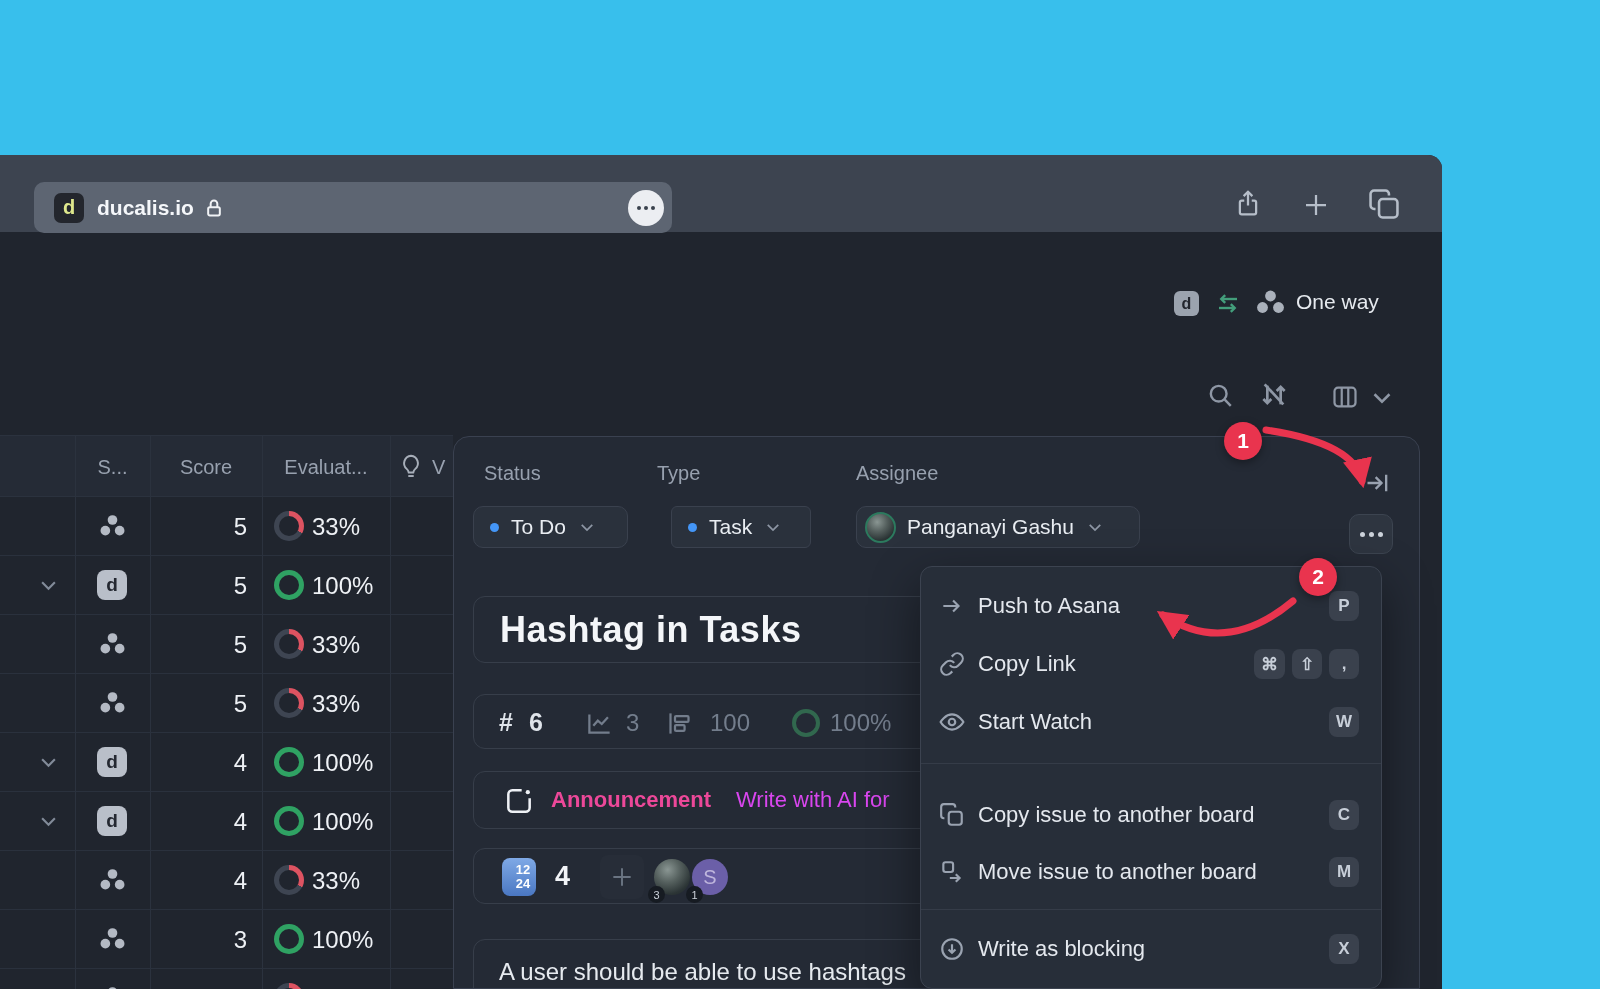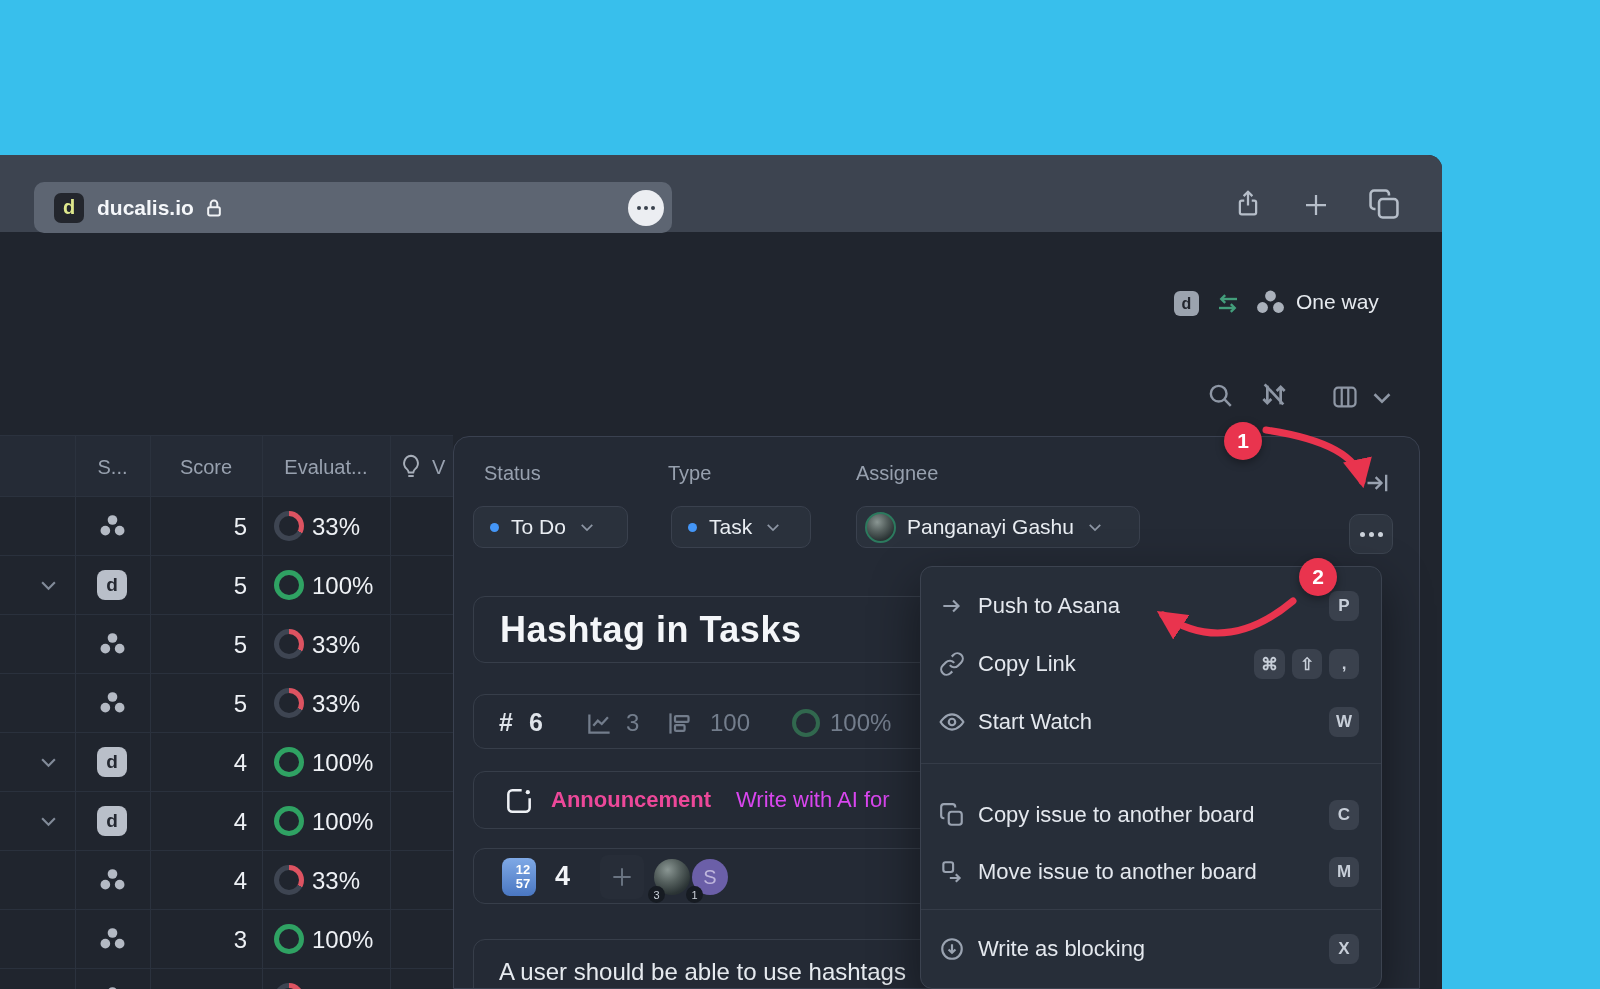--- a/index.html
+++ b/index.html
@@ -269,31 +269,31 @@
           <circle cx="6.8" cy="19" r="5.2"></circle>
           <circle cx="22.2" cy="19" r="5.2"></circle>
         </svg>
       <div class="score"></div>
       <div class="ring r33"></div>
         <div class="pct">33%</div>
     </div>
 
     <div class="panel">
       <div class="flabel" style="left:30px;">Status</div>
-      <div class="flabel" style="left:214px;">Type</div>
+      <div class="flabel" style="left:203px;">Type</div>
       <div class="flabel" style="left:402px;">Assignee</div>
 
       <div class="pill" style="left:19px; width:155px;">
         <span class="dot"></span>
         <span class="val">To Do</span>
         <svg class="chev" width="14" height="9" viewBox="0 0 16 10" fill="none" stroke="#8d96a4" stroke-width="2">
             <path d="m2 2 6 6 6-6"></path>
           </svg>
       </div>
-      <div class="pill" style="left:217px; width:140px;">
+      <div class="pill" style="left:217px; width:140px;border-radius:6px;">
         <span class="dot"></span>
         <span class="val">Task</span>
         <svg class="chev" width="14" height="9" viewBox="0 0 16 10" fill="none" stroke="#8d96a4" stroke-width="2">
             <path d="m2 2 6 6 6-6"></path>
           </svg>
       </div>
       <div class="pill" style="left:402px; width:284px; padding-left:8px;">
         <span class="av" style="width:31px; height:31px; border:2px solid #2c7a5e; margin-right:11px;"></span>
         <span class="val">Panganayi Gashu</span>
         <svg class="chev" width="14" height="9" viewBox="0 0 16 10" fill="none" stroke="#8d96a4" stroke-width="2">
@@ -339,21 +339,21 @@
             <path d="M14 4H7a3 3 0 0 0-3 3v10a3 3 0 0 0 3 3h10a3 3 0 0 0 3-3v-7"></path>
             <circle cx="18.6" cy="5.4" r="1.6" fill="#eef1f5" stroke="none"></circle>
           </svg>
         <span class="ann-label">Announcement</span>
         <span class="ann-ph">Write with AI for</span>
       </div>
 
       <div class="box num-box">
         <span class="numicon">
             <span>12</span>
-            <span>57</span>
+            <span>24</span>
           </span>
         <span class="numval">4</span>
         <span class="plusbtn">
           <svg width="26" height="26" viewBox="0 0 24 24" fill="none" stroke="#6a7482" stroke-width="1.8">
               <path d="M12 4v16M4 12h16"></path>
             </svg>
         </span>
         <span class="av avsm" style="left:180px;"></span>
         <span class="avbadge" style="left:174px; top:37px;">3</span>
         <span class="avsm avpurple" style="left:218px; border-radius:50%;">

